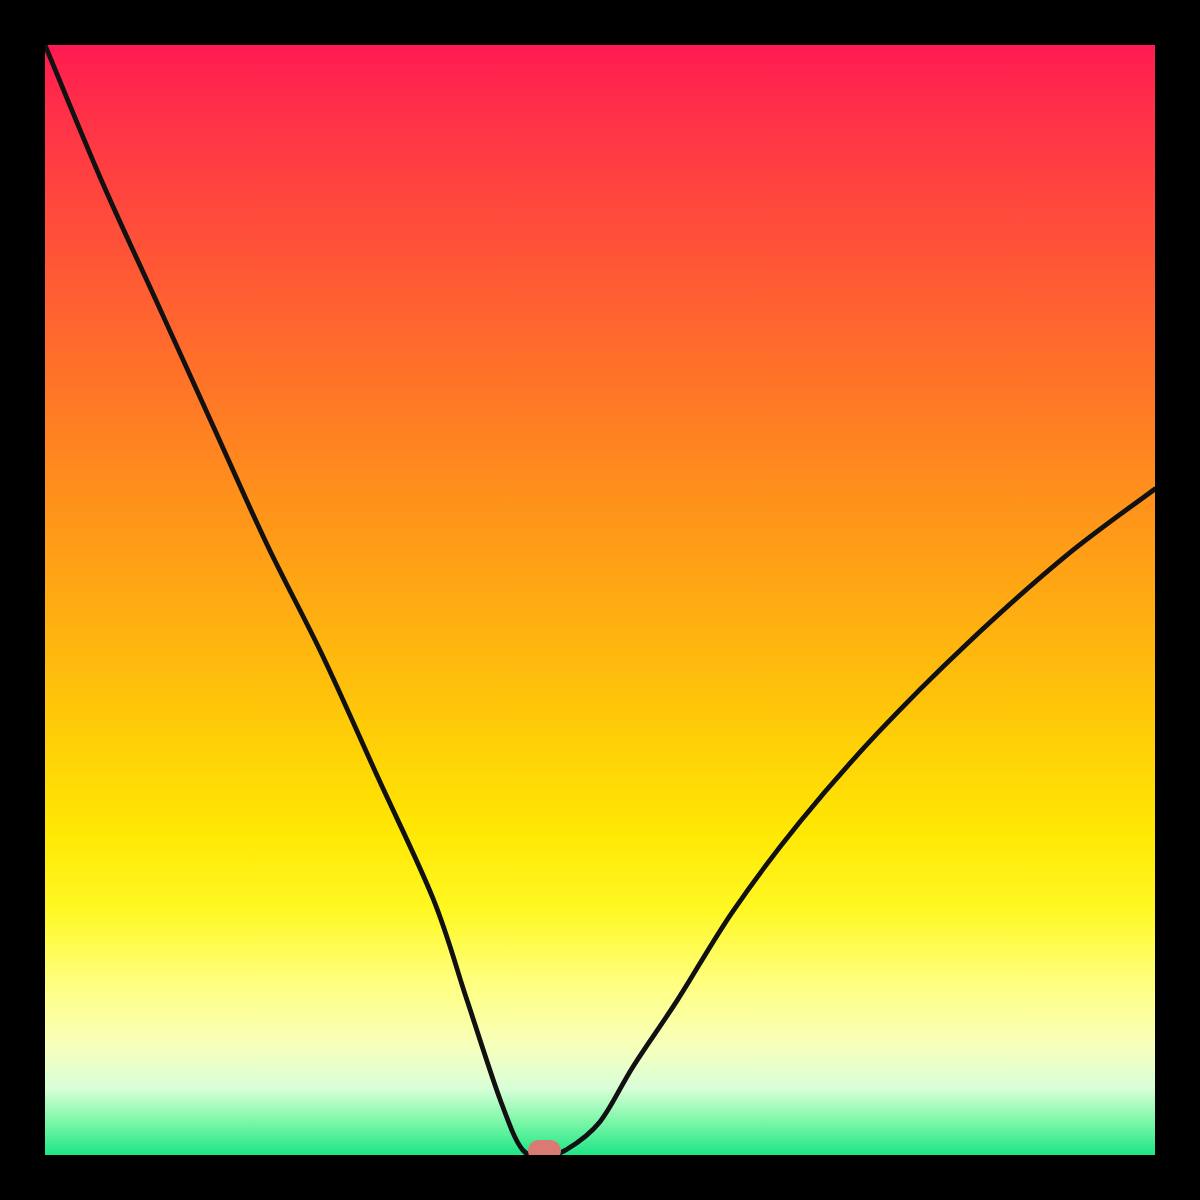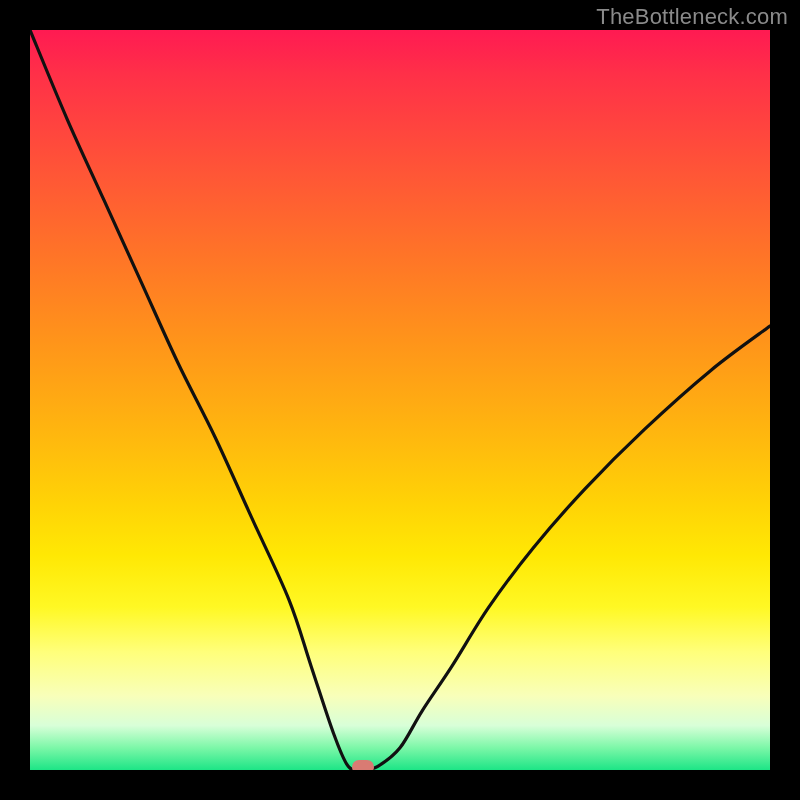--- a/index.html
+++ b/index.html
@@ -76,15 +76,14 @@
   <div class="plot">
     <div class="gradient"></div>
 
     <svg class="curve" viewBox="0 0 740 740" preserveAspectRatio="none">
       <path id="curve-path" fill="none" stroke-width="3.2" stroke-linecap="round" stroke-linejoin="round" d="M 0,0 C 6.166666666666667,14.799999999999992 24.666666666666664,60.433333333333294 37,88.79999999999995 C 49.333333333333336,117.16666666666661 61.666666666666664,143.0666666666666 74,170.19999999999993 C 86.33333333333333,197.33333333333326 98.66666666666667,224.46666666666664 111,251.59999999999997 C 123.33333333333333,278.7333333333333 135.66666666666666,307.0999999999999 148,332.99999999999994 C 160.33333333333334,358.9 172.66666666666666,381.1 185,407 C 197.33333333333334,432.9 209.66666666666666,461.26666666666665 222,488.4 C 234.33333333333334,515.5333333333333 249.13333333333333,545.1333333333333 259,569.8 C 268.8666666666667,594.4666666666666 273.8,614.1999999999999 281.2,636.4 C 288.59999999999997,658.6 297.2333333333333,686.35 303.4,703 C 309.56666666666666,719.65 313.26666666666665,730.1333333333333 318.2,736.3 C 323.1333333333333,742.4666666666666 328.06666666666666,740 333,740 C 337.93333333333334,740 341.63333333333327,740 347.79999999999995,736.3 C 353.96666666666664,732.5999999999999 362.59999999999997,727.05 370,717.8 C 377.40000000000003,708.55 383.5666666666667,694.3666666666666 392.20000000000005,680.8 C 400.83333333333337,667.2333333333333 410.69999999999993,653.6666666666666 421.79999999999995,636.4 C 432.9,619.1333333333333 445.23333333333335,596.9333333333334 458.8,577.2 C 472.3666666666667,557.4666666666667 487.16666666666674,537.7333333333333 503.20000000000005,518 C 519.2333333333333,498.26666666666665 536.5,478.53333333333336 555,458.8 C 573.5,439.06666666666666 593.2333333333332,419.3333333333333 614.1999999999999,399.59999999999997 C 635.1666666666666,379.8666666666666 659.8333333333334,357.66666666666663 680.8000000000001,340.4 C 701.7666666666668,323.1333333333333 730.1333333333333,303.4 740,296" stroke="#111111"></path>
     </svg>
 
     <div class="marker" id="marker" style="left: 333px; top: 737px; background: rgb(217, 123, 115);"></div>
   </div>
 
-  <div class="watermark">TheBottleneck.com</div>
 
 </div>
 
 </body></html>

